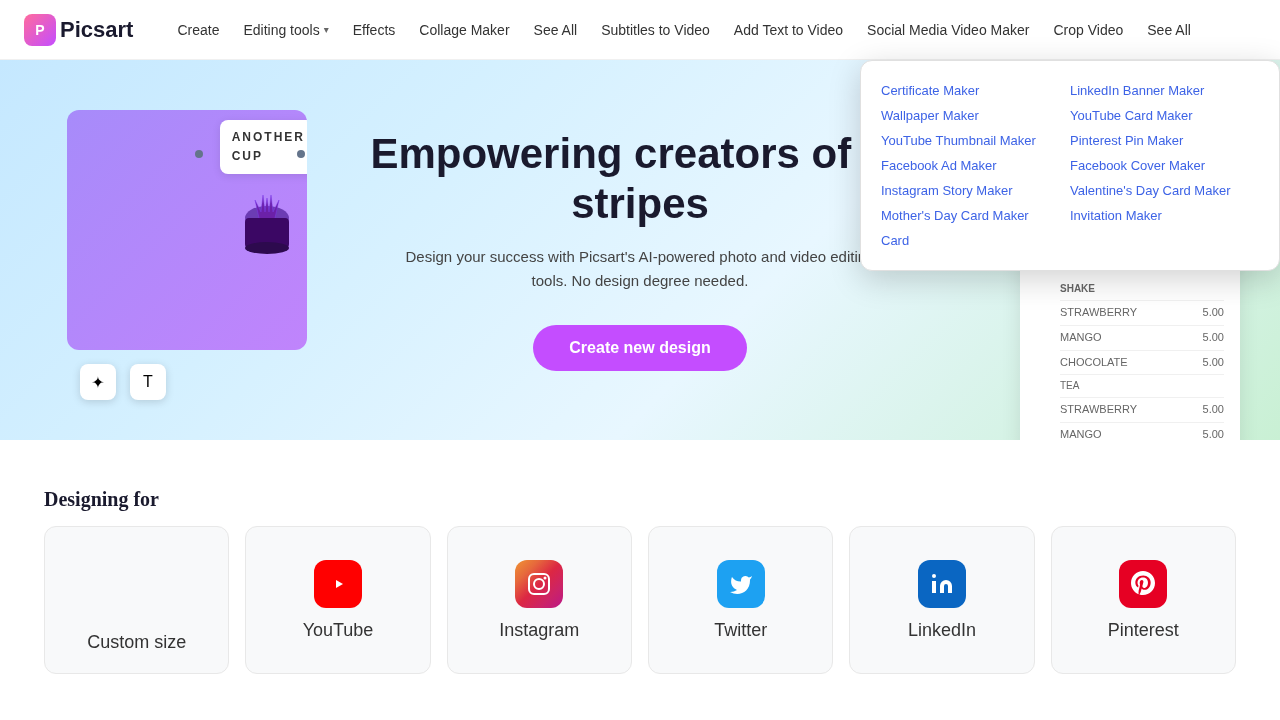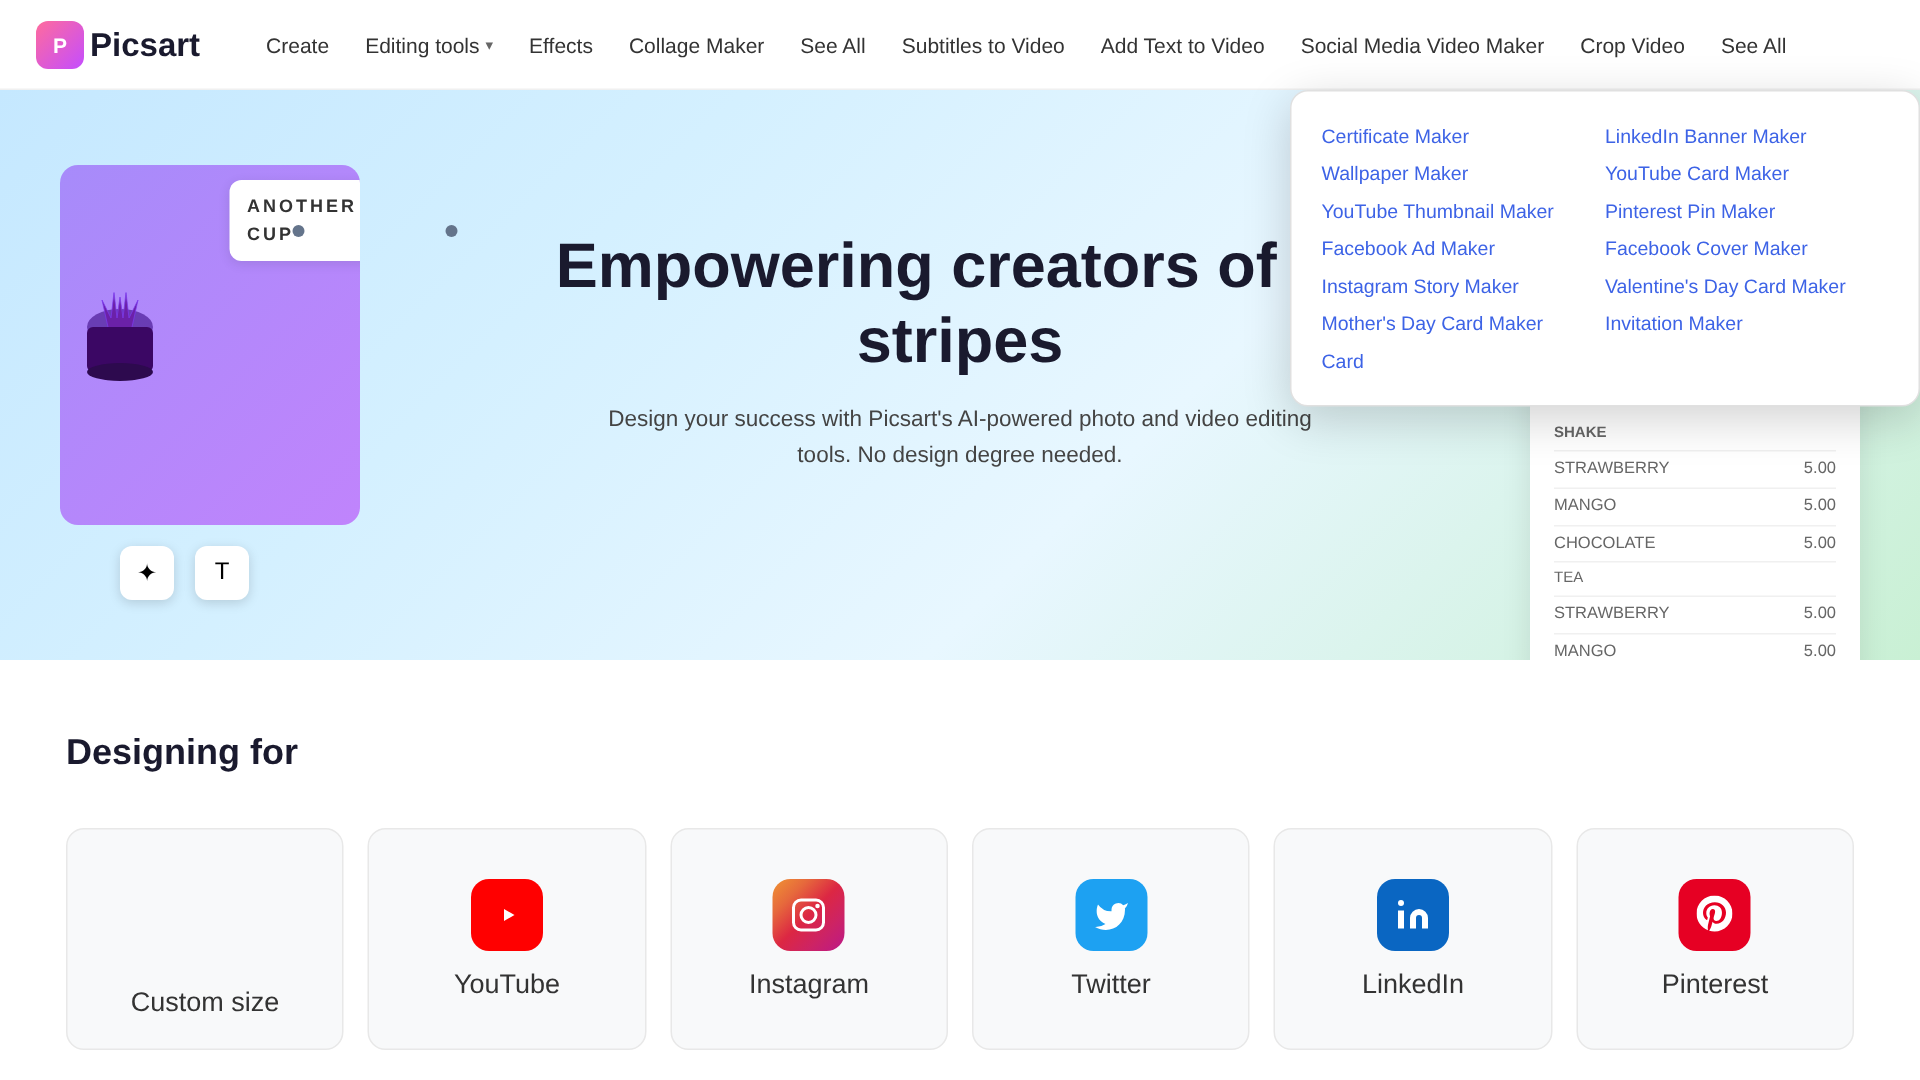--- a/index.html
+++ b/index.html
@@ -74,27 +74,28 @@
       position: absolute;
       left: 40px;
       top: 50%;
       transform: translateY(-50%);
       width: 260px;
       height: 280px;
     }
     .hero-card-design {
       background: linear-gradient(135deg, #a78bfa, #c084fc);
       border-radius: 12px;
-      width: 200px;
+      width: 240px;
       height: 240px;
       display: flex;
       align-items: center;
-      justify-content: flex-start;
+      justify-content: flex-end;
       position: relative;
       overflow: hidden;
+      margin-left: 27px;
     }
     .hero-card-text {
       position: absolute;
       right: -10px;
       top: 10px;
       background: white;
       border-radius: 8px;
       padding: 8px 12px;
       font-size: 12px;
       font-weight: 700;
@@ -186,38 +187,40 @@
       display: flex;
       align-items: center;
       justify-content: center;
       font-size: 56px;
       margin-bottom: 12px;
     }
     .hero-product-text {
       font-size: 11px;
       color: #666;
       line-height: 1.8;
+      margin-left: 24px;
     }
     .hero-product-text .row {
       display: flex;
       justify-content: space-between;
       border-bottom: 1px solid #f0f0f0;
       padding: 2px 0;
     }
     .hero-product-text .row:last-child { border-bottom: none; }
 
     
     .designing-section {
       padding: 48px 44px 32px;
     }
     .section-title {
-      font-size: 24px;
+      font-size: 20px;
       font-weight: 700;
       color: #1a1a2e;
-      margin-bottom: 36px;
+      margin-bottom: 15px;
+      font-family: Liberation Serif, serif;
     }
     .cards-row {
       display: flex;
       gap: 16px;
       flex-wrap: nowrap;
     }
     .design-card {
       background: #f8f9fa;
       border: 1px solid #e8e8e8;
       border-radius: 12px;
@@ -427,20 +430,21 @@
     <div style="position:absolute; top: 40px; left: 155px; width:8px; height:8px; background:#64748b; border-radius:50%;"></div>
     <div style="position:absolute; top: 40px; right: -5px; width:8px; height:8px; background:#64748b; border-radius:50%;"></div>
 
     <div class="hero-tool-btn" style="bottom:-10px; left: 40px;">✦</div>
     <div class="hero-tool-btn2" style="bottom:-10px; left: 90px;">T</div>
   </div>
 
   <div class="hero-center">
     <h1 class="hero-title">Empowering creators of all stripes</h1>
     <p class="hero-subtitle">Design your success with Picsart's AI-powered photo and video editing tools. No design degree needed.</p>
+    <button class="cta-btn">Create new design</button>
   </div>
 
   <div class="hero-right">
     <div class="hero-product-card">
       <div class="hero-product-img">
 
         <svg width="70" height="110" viewBox="0 0 70 110">
 
           <ellipse cx="35" cy="20" rx="28" ry="8" fill="#2563eb"></ellipse>
           <rect x="7" y="18" width="56" height="12" rx="3" fill="#1d4ed8"></rect>

